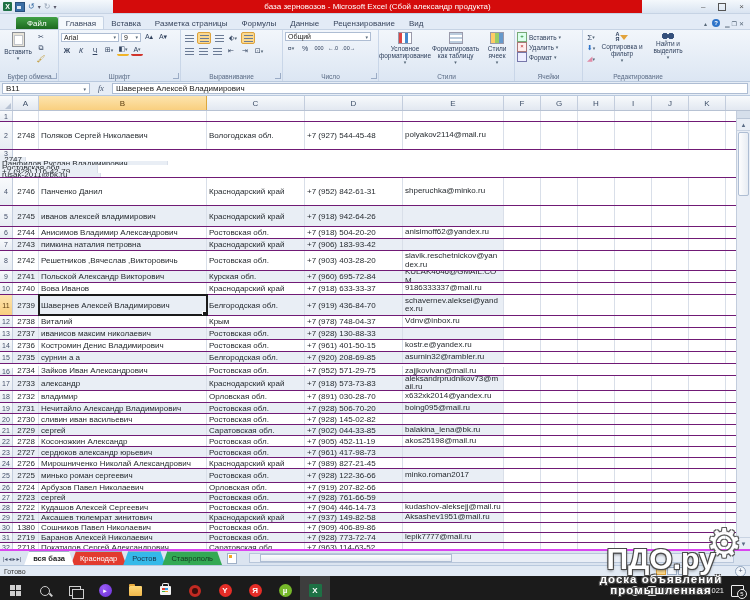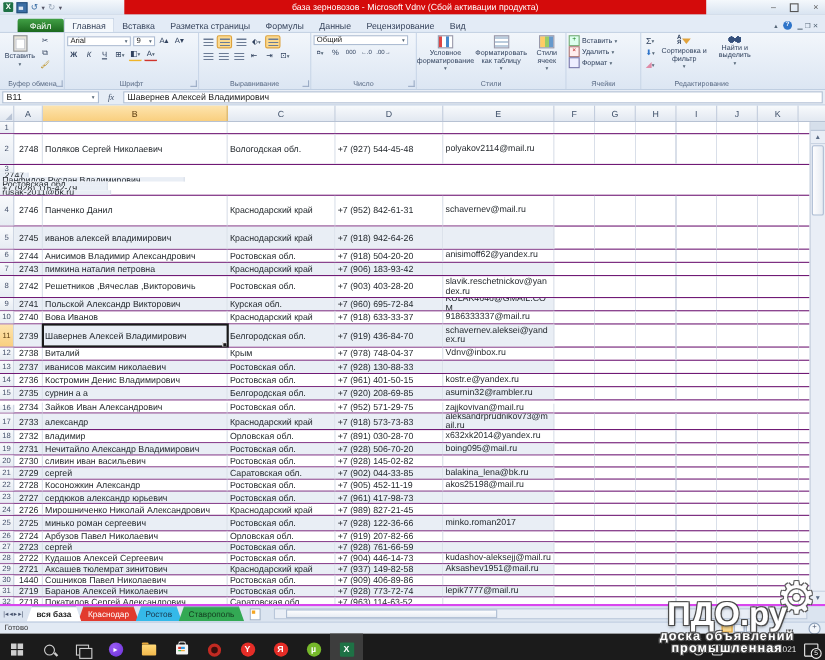--- a/index.html
+++ b/index.html
@@ -171,21 +171,21 @@
 
 <div class="titlebar">
   <div class="qat">
     <span class="xlogo">X</span>
     <span class="saveic"></span>
     <span class="undoic">↺</span>
     <span class="qdd">▾</span>
     <span class="redoic">↻</span>
     <span class="qdd">▾</span>
   </div>
-  <div class="title-red">база зерновозов  -  Microsoft Vdnv (Сбой активации продукта)</div>
+  <div class="title-red">база зерновозов  -  Microsoft Excel (Сбой александр продукта)</div>
   <div class="win-controls">
     <span>–</span>
     <span class="wc-max"></span>
     <span>×</span>
   </div>
 </div>
 
 <div class="tabstrip">
   <div class="file-tab">Файл</div>
   <div id="ribbon-tabs" style="display:flex;align-items:flex-end;">
@@ -428,21 +428,21 @@
         <div class="c cd">+7 (928) 116-42-79</div>
         <div class="c ce">rusak-2011@bk.ru</div>
         <div class="rest"></div>
       </div>
       <div class="grow" style="height: 28px;">
         <div class="rn">4</div>
         <div class="c ca">2746</div>
         <div class="c cb">Панченко Данил</div>
         <div class="c cc">Краснодарский край</div>
         <div class="c cd">+7 (952) 842-61-31</div>
-        <div class="c ce">schavernev@mail.ru</div>
+        <div class="c ce">shperuchka@minko.ru</div>
         <div class="rest"></div>
       </div>
       <div class="grow sh" style="height: 21px; text-align: center;">
         <div class="rn">5</div>
         <div class="c ca">2745</div>
         <div class="c cb">иванов алексей владимирович</div>
         <div class="c cc">Краснодарский край</div>
         <div class="c cd">+7 (918) 942-64-26</div>
         <div class="c ce"></div>
         <div class="rest"></div>
@@ -658,21 +658,21 @@
         <div class="rn">29</div>
         <div class="c ca">2721</div>
         <div class="c cb">Аксашев тюлемрат зинитович</div>
         <div class="c cc">Краснодарский край</div>
         <div class="c cd">+7 (937) 149-82-58</div>
         <div class="c ce">Aksashev1951@mail.ru</div>
         <div class="rest"></div>
       </div>
       <div class="grow" style="height: 10px;">
         <div class="rn">30</div>
-        <div class="c ca">1440</div>
+        <div class="c ca">1380</div>
         <div class="c cb">Сошников Павел Николаевич</div>
         <div class="c cc">Ростовская обл.</div>
         <div class="c cd">+7 (909) 406-89-86</div>
         <div class="c ce"></div>
         <div class="rest"></div>
       </div>
       <div class="grow sh" style="height: 10px;">
         <div class="rn">31</div>
         <div class="c ca">2719</div>
         <div class="c cb">Баранов Алексей Николаевич</div>

